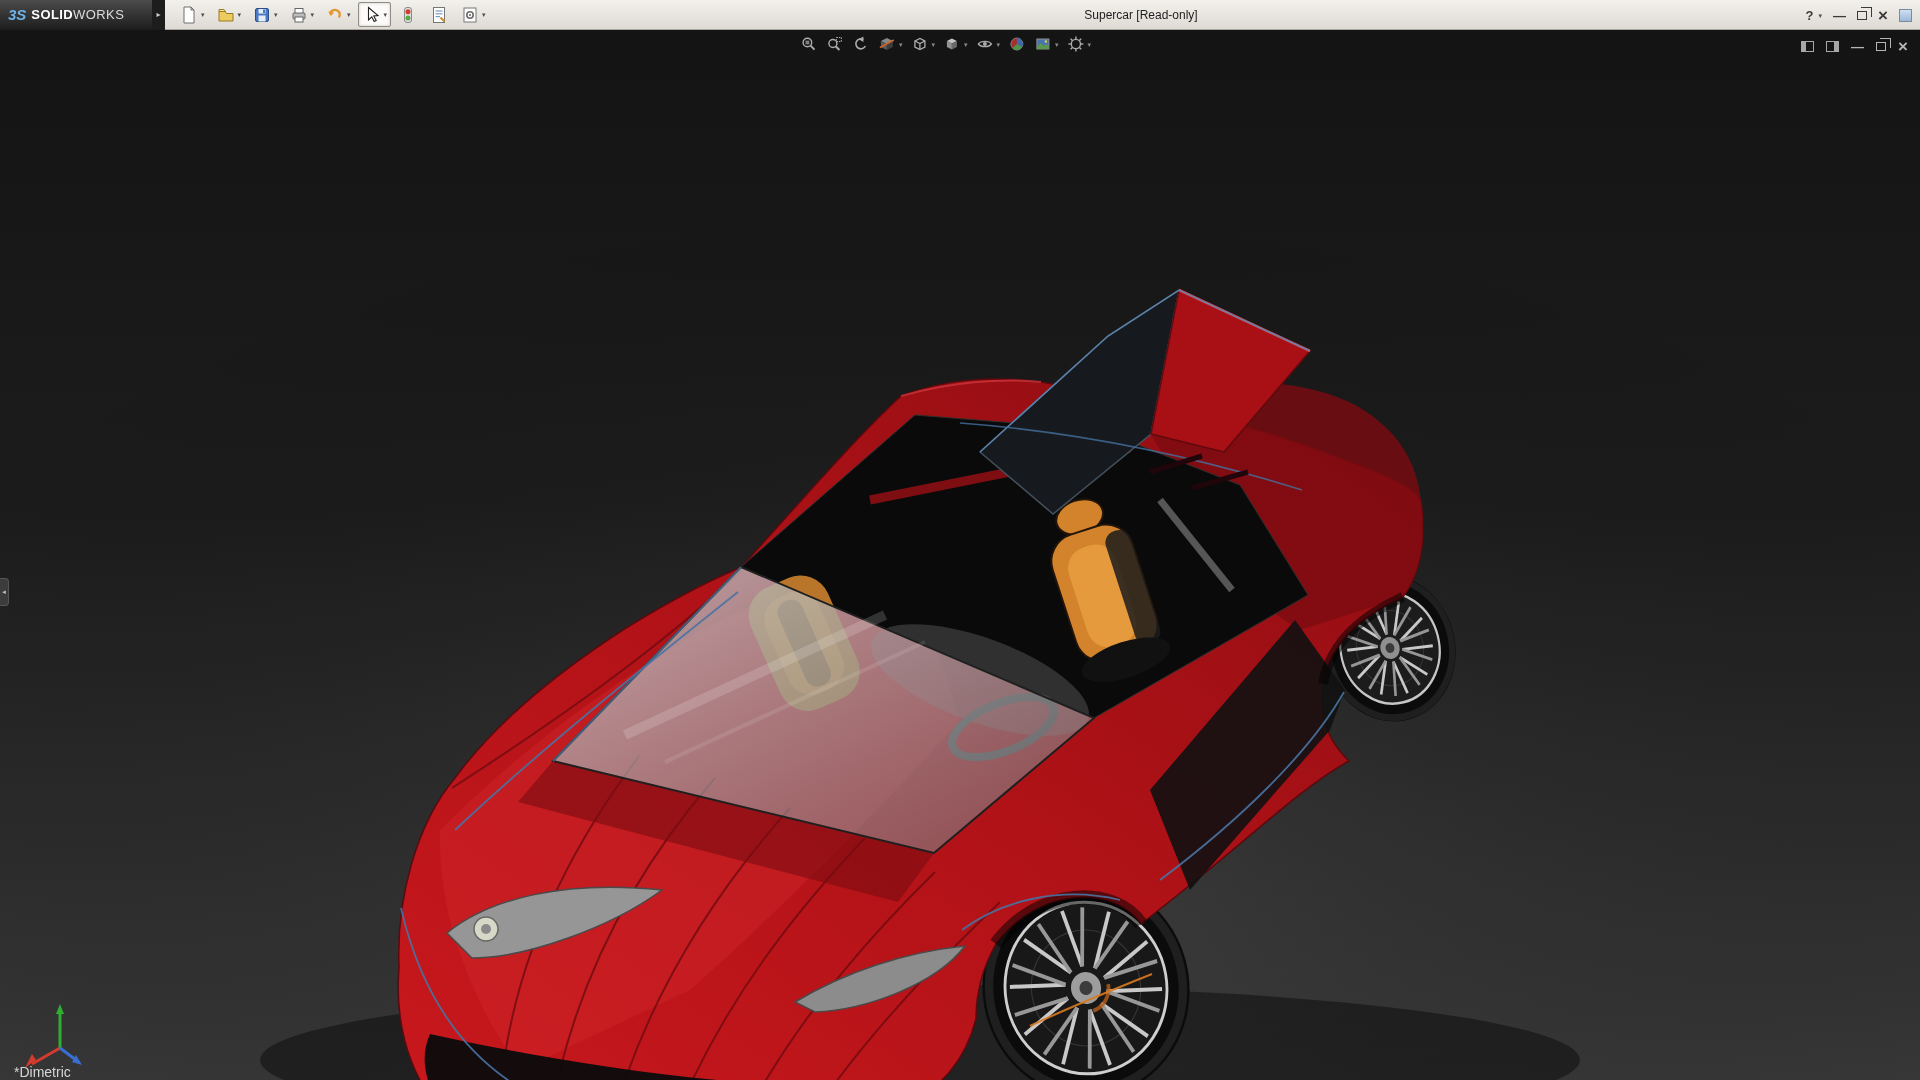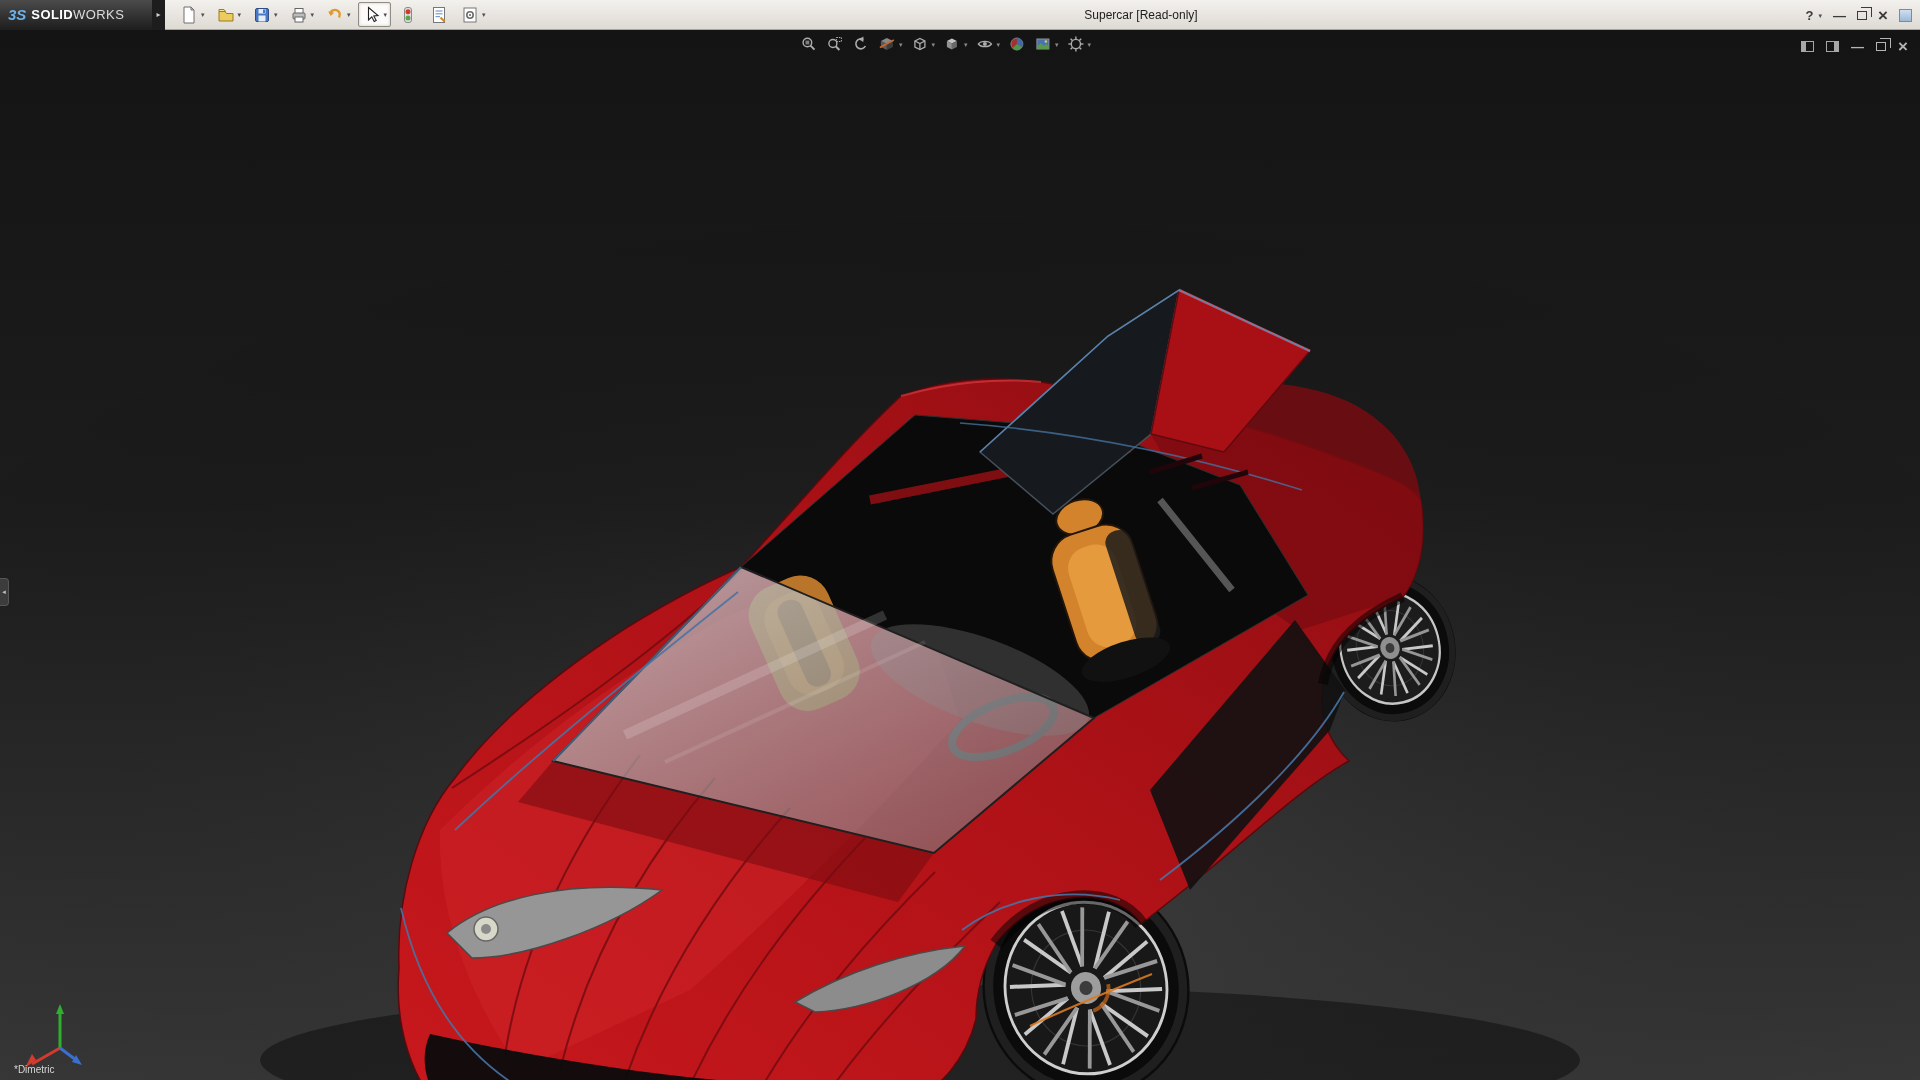--- a/index.html
+++ b/index.html
@@ -53,21 +53,21 @@
   .pane-ic.left::before { left:0; }
   .pane-ic.right::before { right:0; }
   .doc-controls .minbtn, .doc-controls .closebtn { color:#b5b5b5; }
   .doc-controls .restore-ic, .doc-controls .restore-ic::before { border-color:#b5b5b5; }
 
   .side-tab { position:absolute; left:0; top:548px; width:9px; height:28px; background:#3c3c3c;
               border:1px solid #555; border-left:none; border-radius:0 4px 4px 0; color:#c2c2c2;
               font-size:7px; display:flex; align-items:center; justify-content:center; cursor:pointer; }
 
   .triad { position:absolute; left:18px; top:960px; }
-  .view-label { position:absolute; left:14px; top:1034px; color:#d6d6d6; font-size:10px; }
+  .view-label { position:absolute; left:14px; top:1034px; color:#d6d6d6; font-size:14px; }
 </style>
 </head>
 <body>
 
 <div class="titlebar">
   <div class="logo">
     <span class="brand-prefix">3S</span>
     <span class="brand"><span>SOLID</span><span class="brand-light">WORKS</span></span>
   </div>
   <div class="expander">

